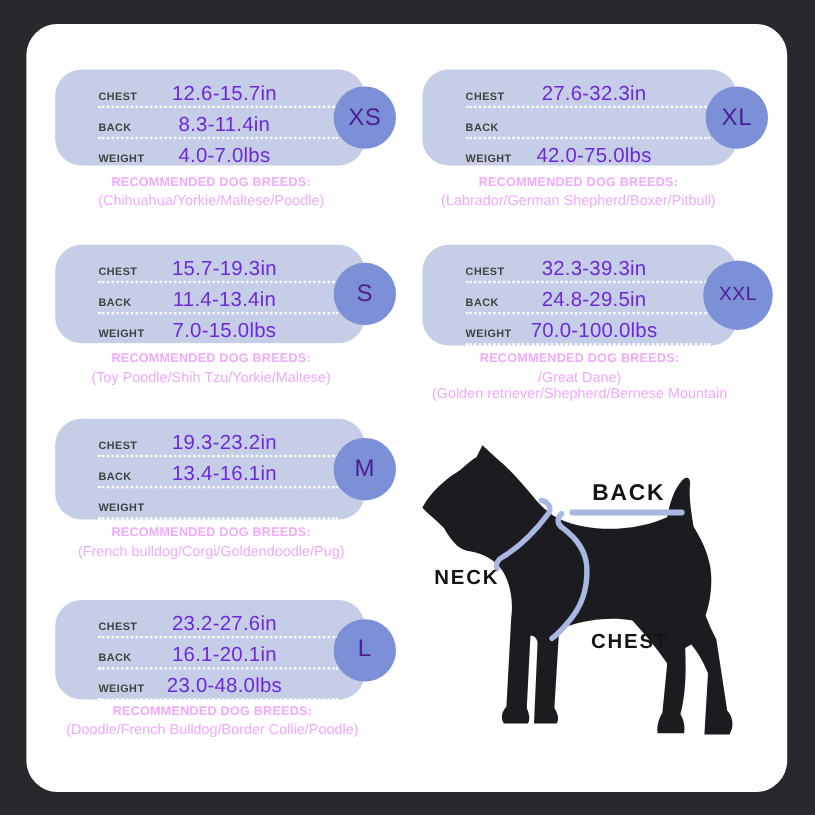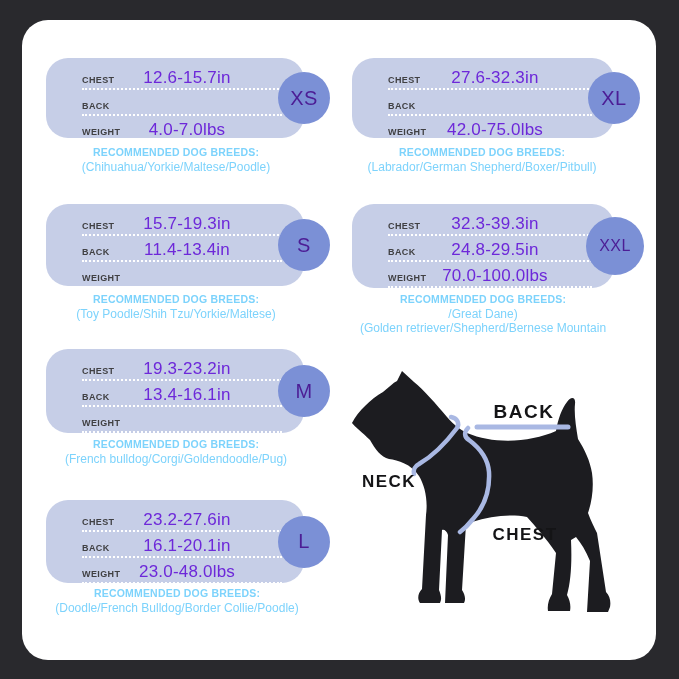--- a/index.html
+++ b/index.html
@@ -31,21 +31,21 @@
     font-size:17px;color:#6d28d9;letter-spacing:.2px;
   }
   .badge{
     position:absolute;right:-26px;top:50%;transform:translateY(-50%);
     width:52px;height:52px;border-radius:50%;background:#7b90d6;
     display:flex;align-items:center;justify-content:center;
     color:#4c1d95;font-weight:400;font-size:20px;letter-spacing:.5px;
   }
   .badge.big{width:58px;height:58px;font-size:16px;right:-30px;}
   .breeds{
-    position:absolute;text-align:center;color:#7dd3fc;line-height:13.5px;
+    position:absolute;text-align:center;color:#f0abfc;line-height:13.5px;
   }
   .breeds .bh{font-size:10.5px;letter-spacing:.2px;font-weight:600;}
   .breeds .bl{font-size:12px;margin-top:1px;}
   
   .c-xs {left:46px; top:58px; width:258px;height:80px;}
   .c-xl {left:352px;top:58px; width:262px;height:80px;}
   .c-s  {left:46px; top:204px;width:258px;height:82px;}
   .c-xxl{left:352px;top:204px;width:262px;height:84px;}
   .c-m  {left:46px; top:349px;width:258px;height:84px;}
   .c-l  {left:46px; top:500px;width:258px;height:83px;}
@@ -71,20 +71,21 @@
 <div id="stage">
   <div class="panel"></div>
 
   <div class="card c-xs">
     <div class="m-row">
       <span class="m-label">CHEST</span>
       <span class="m-value">12.6-15.7in</span>
     </div>
     <div class="m-row">
       <span class="m-label">BACK</span>
+      <span class="m-value">8.3-11.4in</span>
     </div>
     <div class="m-row">
       <span class="m-label">WEIGHT</span>
       <span class="m-value">4.0-7.0lbs</span>
     </div>
     <div class="badge">XS</div>
   </div>
   <div class="breeds b-xs">
     <div class="bh">RECOMMENDED DOG BREEDS:</div>
     <div class="bl">(Chihuahua/Yorkie/Maltese/Poodle)</div>
@@ -113,20 +114,21 @@
     <div class="m-row">
       <span class="m-label">CHEST</span>
       <span class="m-value">15.7-19.3in</span>
     </div>
     <div class="m-row">
       <span class="m-label">BACK</span>
       <span class="m-value">11.4-13.4in</span>
     </div>
     <div class="m-row">
       <span class="m-label">WEIGHT</span>
+      <span class="m-value">7.0-15.0lbs</span>
     </div>
     <div class="badge">S</div>
   </div>
   <div class="breeds b-s">
     <div class="bh">RECOMMENDED DOG BREEDS:</div>
     <div class="bl">(Toy Poodle/Shih Tzu/Yorkie/Maltese)</div>
   </div>
 
   <div class="card c-xxl">
     <div class="m-row">

